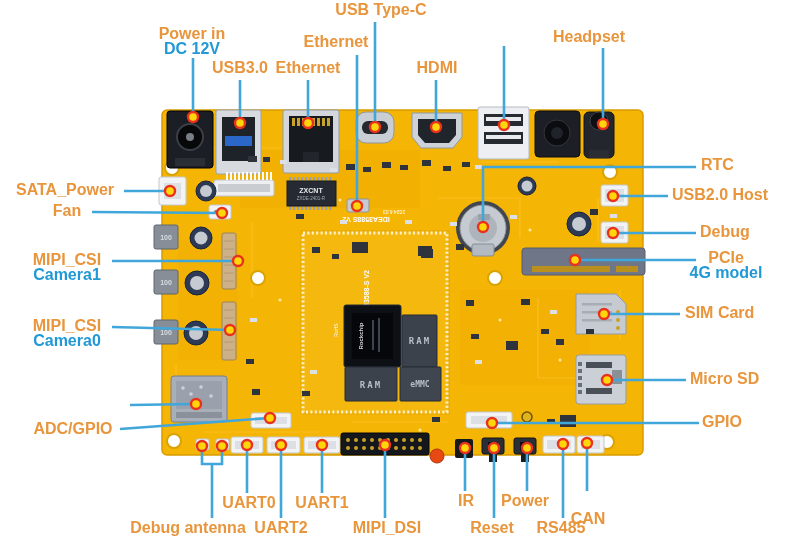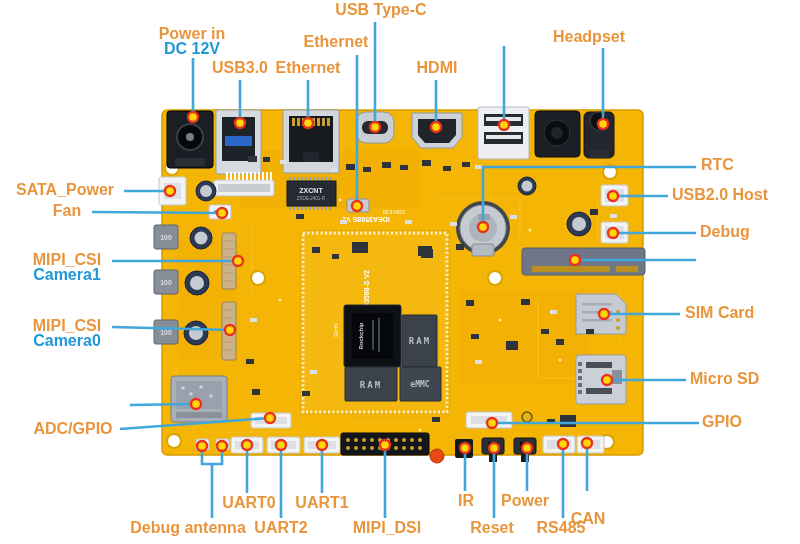--- a/index.html
+++ b/index.html
@@ -542,20 +542,24 @@
 
   <div class="callout cr" style="left:701px;top:157px">
     <span>RTC</span>
   </div>
   <div class="callout cr" style="left:672px;top:187px">
     <span>USB2.0 Host</span>
   </div>
   <div class="callout cr" style="left:700px;top:224px">
     <span>Debug</span>
   </div>
+  <div class="callout cc" style="left:726px;top:250px">
+    <span>PCIe</span>
+    <span class="sub">4G model</span>
+  </div>
   <div class="callout cr" style="left:685px;top:305px">
     <span>SIM Card</span>
   </div>
   <div class="callout cr" style="left:690px;top:371px">
     <span>Micro SD</span>
   </div>
   <div class="callout cr" style="left:702px;top:414px">
     <span>GPIO</span>
   </div>
 

